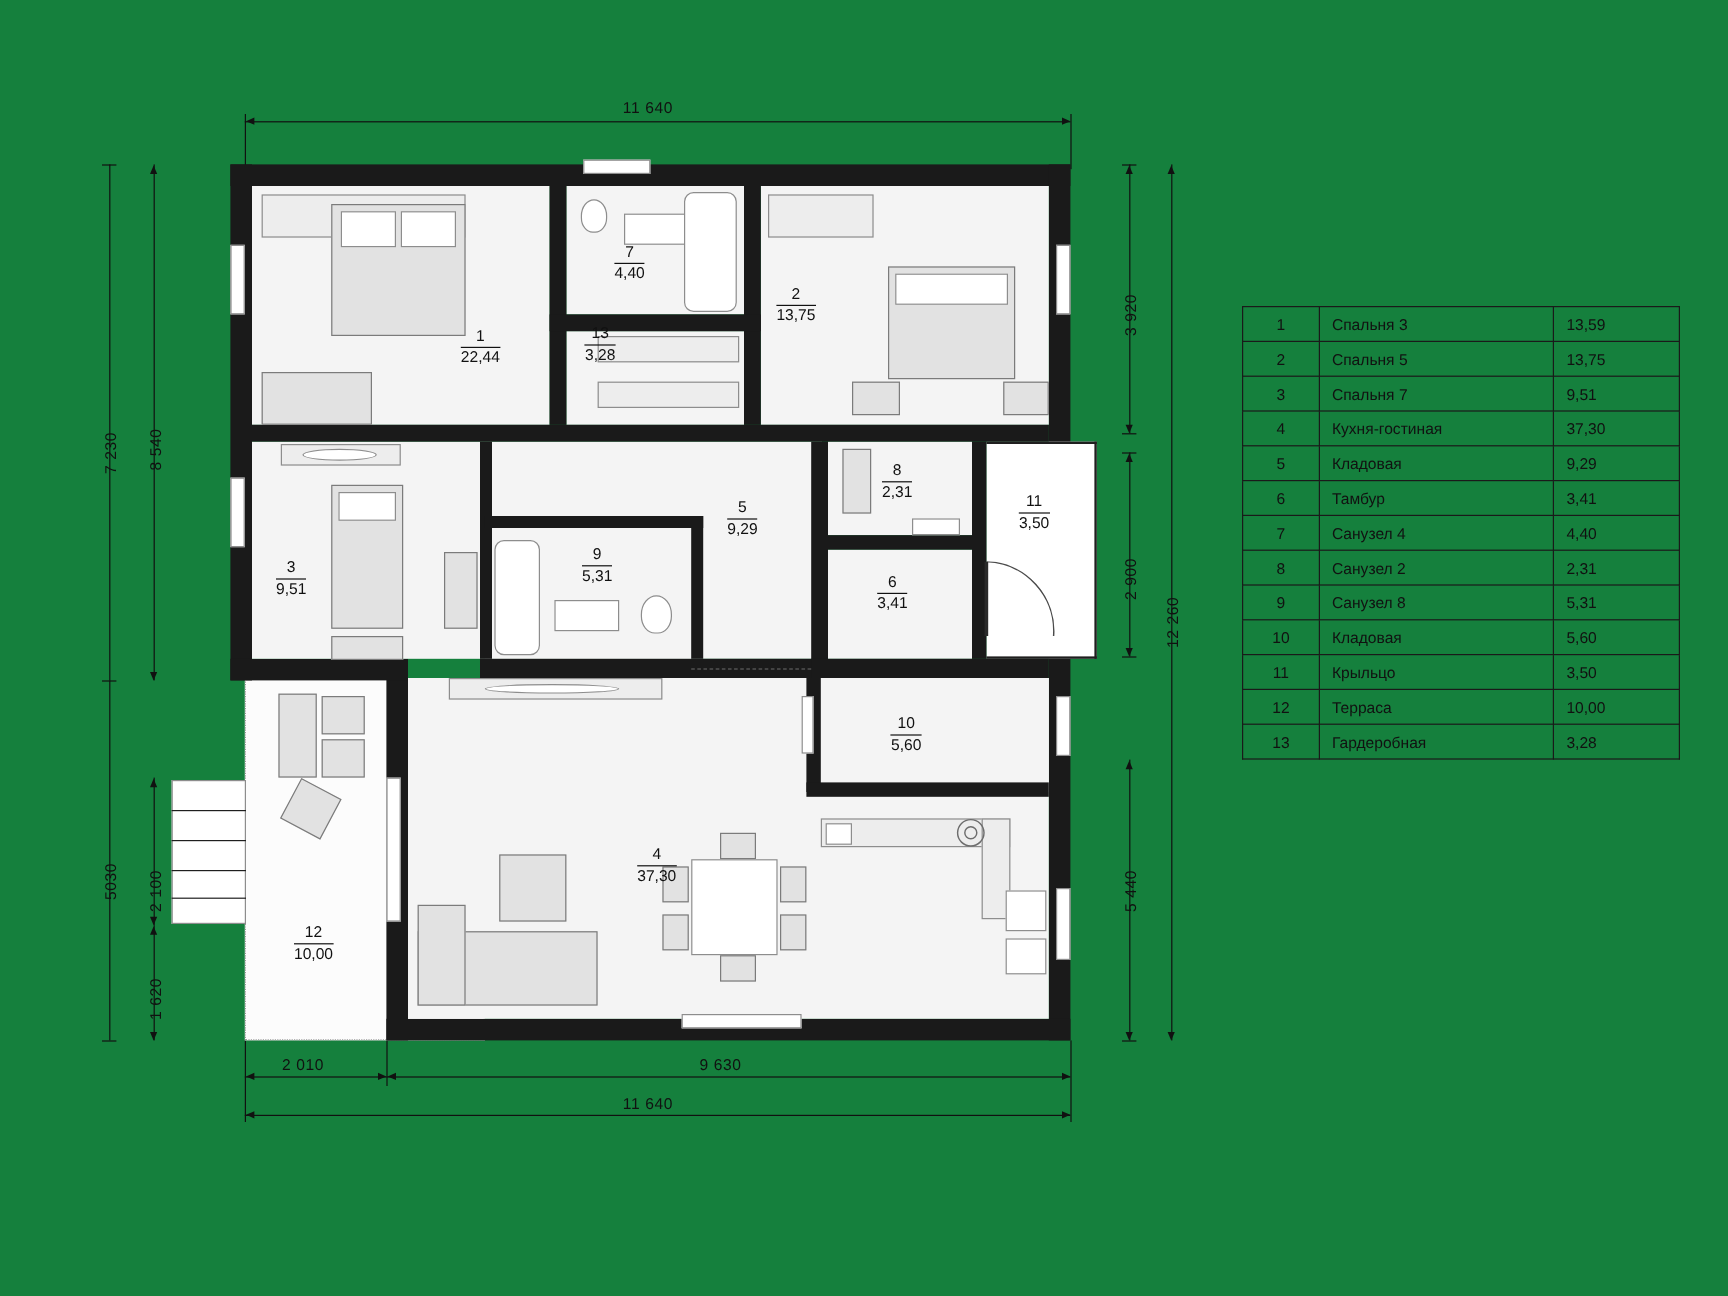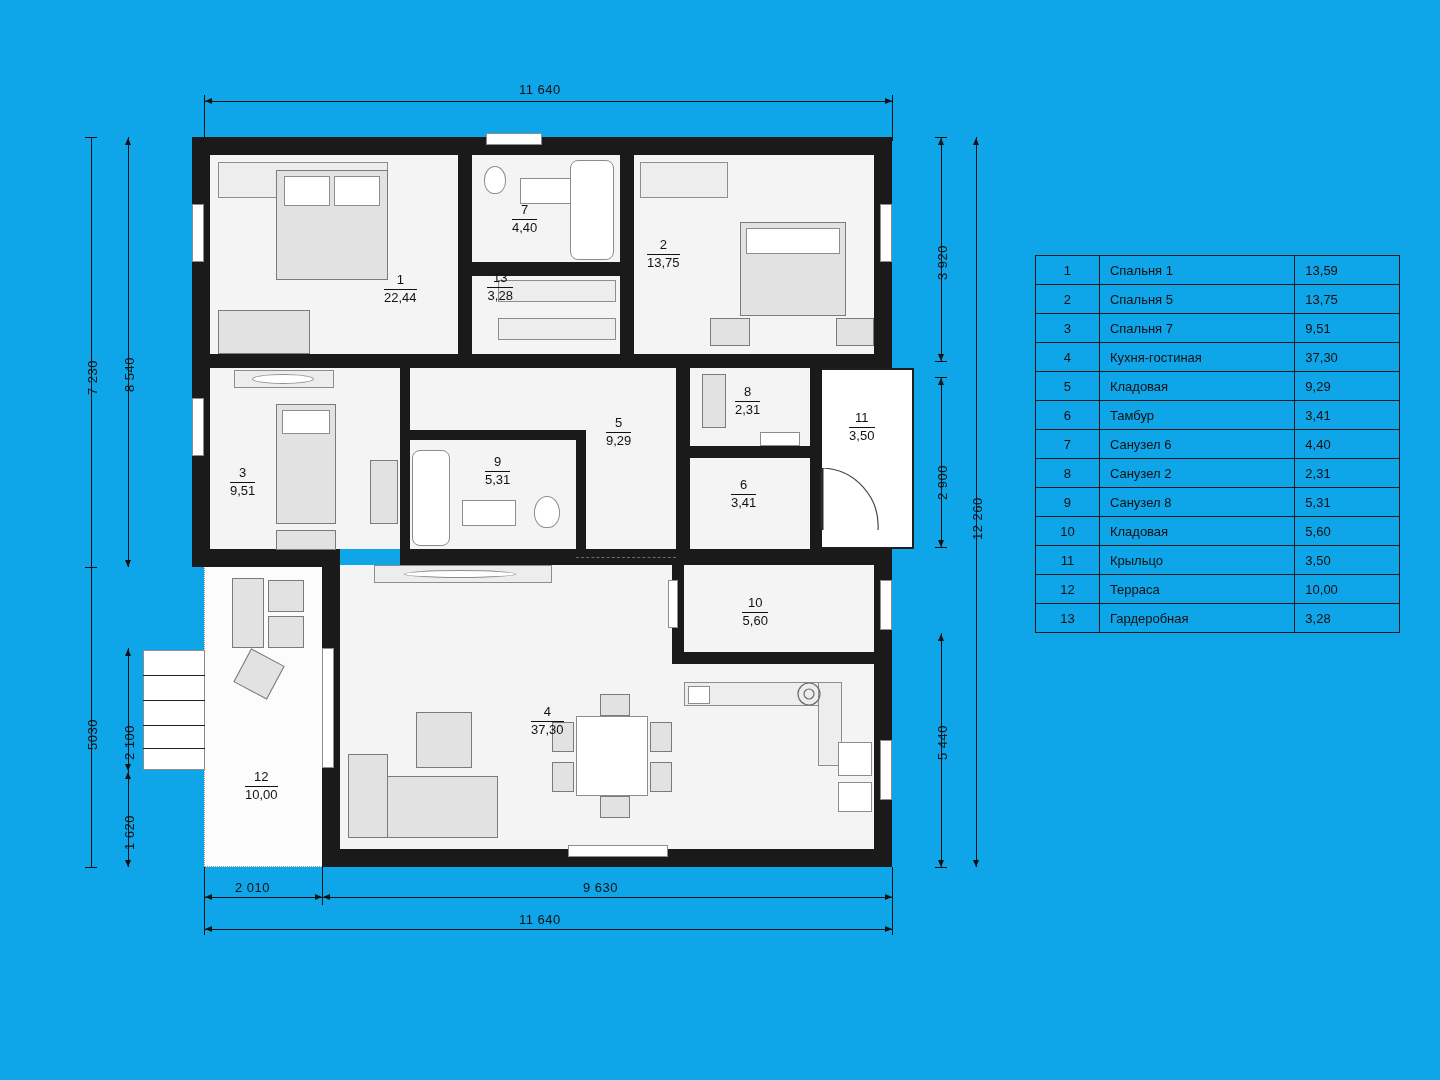--- a/index.html
+++ b/index.html
@@ -5,21 +5,21 @@
   html, body {
     margin: 0;
     padding: 0;
     background: #ffffff;
     font-family: "Liberation Sans", sans-serif;
   }
   #page {
     position: relative;
     width: 1440px;
     height: 1080px;
-    background: #0ea5e9;
+    background: #15803d;
     overflow: hidden;
   }
 
   
   .abs { position: absolute; }
   .wall { position: absolute; background: #1a1a1a; }
   .room { position: absolute; background: #f4f4f4; }
   .roomw { position: absolute; background: #ffffff; }
   .thinline { position: absolute; background: #1f1f1f; }
   .furn {
@@ -405,21 +405,21 @@
   <div class="label" style="left:487px; top:271px;">
     <span class="num">13</span>
     <span class="area">3,28</span>
   </div>
 
   <div id="table-wrap">
     <table class="expl">
       <tbody>
         <tr>
           <td class="c-num">1</td>
-          <td class="c-name">Спальня 1</td>
+          <td class="c-name">Спальня 3</td>
           <td class="c-area">13,59</td>
         </tr>
         <tr>
           <td class="c-num">2</td>
           <td class="c-name">Спальня 5</td>
           <td class="c-area">13,75</td>
         </tr>
         <tr>
           <td class="c-num">3</td>
           <td class="c-name">Спальня 7</td>
@@ -435,21 +435,21 @@
           <td class="c-name">Кладовая</td>
           <td class="c-area">9,29</td>
         </tr>
         <tr>
           <td class="c-num">6</td>
           <td class="c-name">Тамбур</td>
           <td class="c-area">3,41</td>
         </tr>
         <tr>
           <td class="c-num">7</td>
-          <td class="c-name">Санузел 6</td>
+          <td class="c-name">Санузел 4</td>
           <td class="c-area">4,40</td>
         </tr>
         <tr>
           <td class="c-num">8</td>
           <td class="c-name">Санузел 2</td>
           <td class="c-area">2,31</td>
         </tr>
         <tr>
           <td class="c-num">9</td>
           <td class="c-name">Санузел 8</td>

